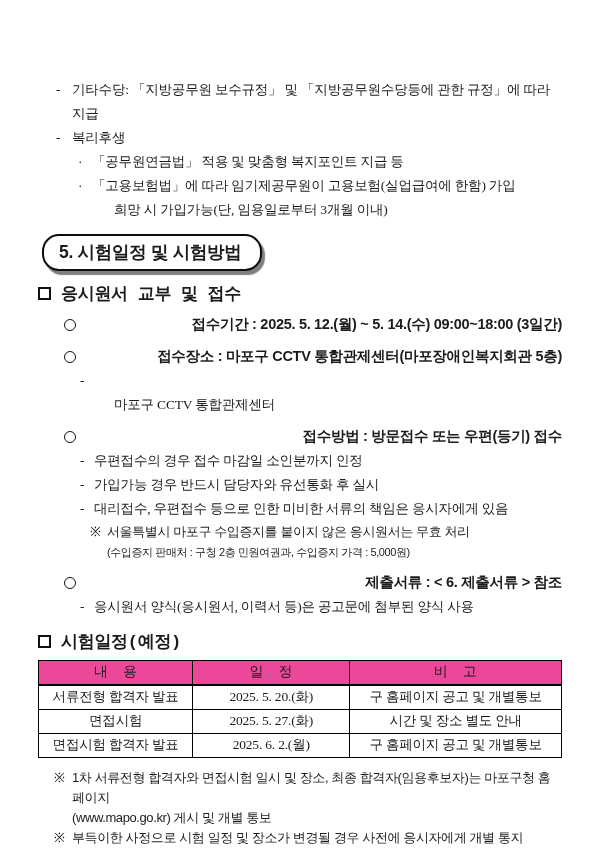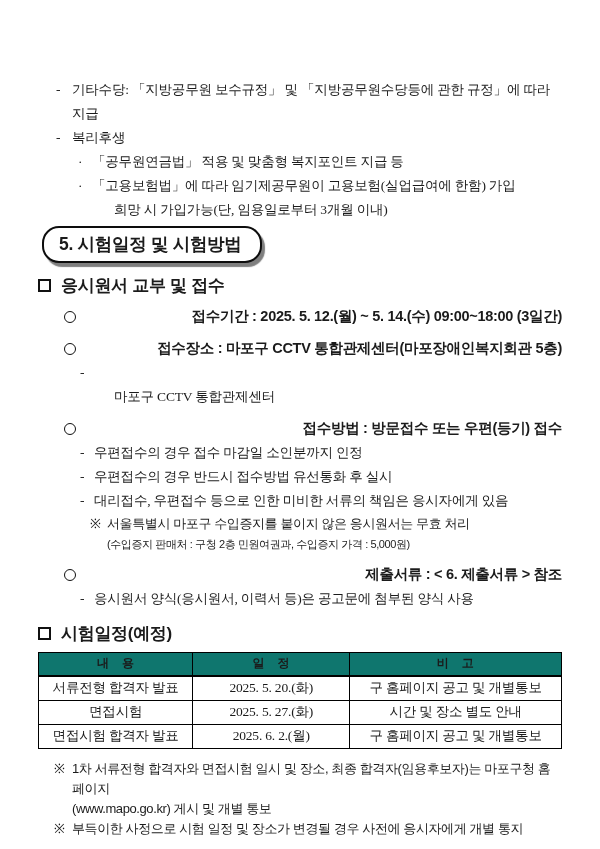--- a/index.html
+++ b/index.html
@@ -25,40 +25,40 @@
     align-items: baseline;
   }
   .comp-line .bullet { flex: none; }
   .comp-lvl0 { padding-left: 18px; }
   .comp-lvl0 .bullet { width: 16px; }
   .comp-lvl1 { padding-left: 40px; }
   .comp-lvl1 .bullet { width: 14px; }
   .comp-lvl2 { padding-left: 76px; }
 
   
-  .section-box-wrap { margin: 4px 0 0 4px; }
+  .section-box-wrap { margin: 12px 0 0 4px; }
   .section-box {
     display: inline-block;
     border: 2.5px solid #0d0d0d;
     border-radius: 17px;
     padding: 4px 19px 5px 15px;
     font-family: "Liberation Sans", sans-serif;
     font-weight: 700;
     font-size: 17.5px;
     letter-spacing: -0.3px;
     background: #ffffff;
     box-shadow: 3px 4px 1px #7f7f7f;
   }
 
   
   .sq-heading {
     margin-top: 11px;
     display: flex;
     align-items: center;
-    font-family: Liberation Sans, sans-serif;
+    font-family: Liberation Mono, monospace;
     font-weight: 700;
     font-size: 17px;
     letter-spacing: -0.3px;
   }
   .square-icon {
     flex: none;
     width: 13px;
     height: 13px;
     border: 2px solid #111;
     margin-right: 10px;
@@ -122,26 +122,26 @@
   }
 
   
   .sched-table {
     width: 100%;
     margin-top: 7px;
     border-collapse: collapse;
     border: 1.7px solid #000;
   }
   .sched-table th {
-    background: #0f766e;
+    background: #ec4899;
     border: 1px solid #000;
     border-bottom: 2.6px solid #000;
     font-family: "Liberation Sans", sans-serif;
-    font-weight: 700;
-    font-size: 12px;
+    font-weight: 400;
+    font-size: 14px;
     padding: 2px 0 3px 0;
     letter-spacing: 0.5px;
   }
   .sched-table td {
     border: 1px solid #000;
     text-align: center;
     font-size: 13.5px;
     letter-spacing: -0.2px;
     padding: 2px 0 3px 0;
   }
@@ -218,21 +218,21 @@
   <div class="o-item">
     <span class="circle-icon"></span>
     <span>접수방법 : 방문접수 또는 우편(등기) 접수</span>
   </div>
   <div class="d-item">
     <span class="bullet">-</span>
     <span>우편접수의 경우 접수 마감일 소인분까지 인정</span>
   </div>
   <div class="d-item">
     <span class="bullet">-</span>
-    <span>우편접수의 경우 반드시 접수방법 유선통화 후 실시</span>
+    <span>가입가능 경우 반드시 담당자와 유선통화 후 실시</span>
   </div>
   <div class="d-item">
     <span class="bullet">-</span>
     <span>대리접수, 우편접수 등으로 인한 미비한 서류의 책임은 응시자에게 있음</span>
   </div>
   <div class="ref-item">
     <span class="bullet">※</span>
     <span>서울특별시 마포구 수입증지를 붙이지 않은 응시원서는 무효 처리</span>
   </div>
   <div class="ref-cont">(수입증지 판매처 : 구청 2층 민원여권과, 수입증지 가격 : 5,000원)</div>

